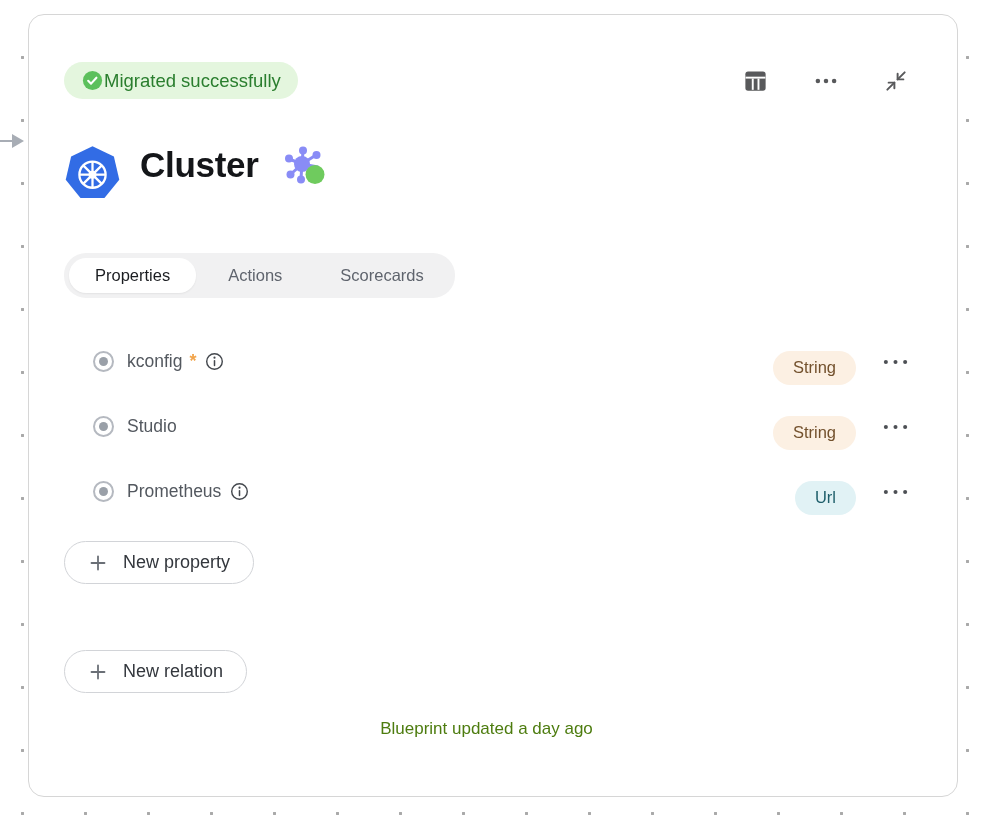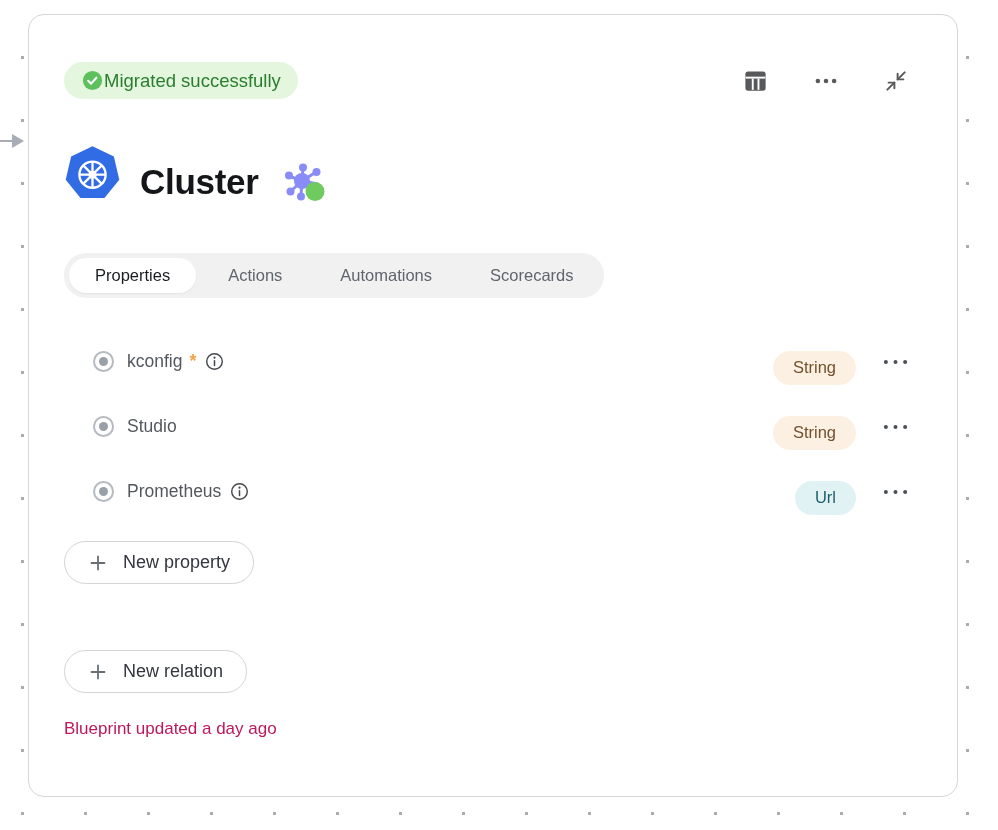--- a/index.html
+++ b/index.html
@@ -22,21 +22,21 @@
 
   .top-row { display: flex; align-items: center; justify-content: space-between; }
   .status-badge {
     display: inline-flex; align-items: center; 
     height: 37px; padding: 0 17px; border-radius: 19px;
     background: #e4f6de; color: #2a7e2e; font-size: 18.5px; font-weight: 500;
   }
   .toolbar { display: flex; align-items: center; gap: 44px; }
   .icon-btn { background: none; border: none; padding: 0; margin: 0; cursor: pointer; display: flex; align-items: center; }
 
-  .title-row { margin-top: 46px; display: flex; align-items: flex-end; }
+  .title-row { margin-top: 46px; display: flex; align-items: flex-start; }
   .page-title { margin-left: 19px; font-size: 35px; font-weight: 600; color: #141619; letter-spacing: -0.3px; }
   .graph-icon { margin-left: 24px; }
 
   .tabs {
     margin-top: 51px; display: inline-flex; align-items: flex-start;
     background: #f1f1f2; border-radius: 22px; padding: 5px; gap: 6px;
   }
   .tab {
     border: none; background: transparent; border-radius: 17px;
     padding: 8px 26px; font-size: 16.5px; color: #5f646d; cursor: pointer;
@@ -64,21 +64,21 @@
   .btn-row { margin-top: 0; }
   .pill-btn {
     display: inline-flex; align-items: center; gap: 15px;
     height: 43px; padding: 0 23px; border: 1px solid #d2d4d8; border-radius: 22px;
     background: #ffffff; font-size: 18px; color: #33373d; cursor: pointer;
     font-family: "Liberation Sans", sans-serif;
   }
   .new-property-wrap { margin-top: 28px; }
   .new-relation-wrap { margin-top: 66px; }
 
-  .footer { margin-top: 26px; font-size: 17px; color: #be185d; }
+  .footer { margin-top: 26px; text-align: center; font-size: 17px; color: #4d7c0f; }
 </style>
 </head>
 <body>
 
 <svg class="edge-arrow" viewBox="0 0 26 22" width="26" height="22">
   <line x1="0" y1="11" x2="13" y2="11" stroke="#a8adb5" stroke-width="2"></line>
   <polygon points="12,4 24,11 12,18" fill="#a8adb5"></polygon>
 </svg>
 
 <div class="card">
@@ -150,21 +150,20 @@
       <circle cx="6" cy="13.5" r="4" fill="#898cf6"></circle>
         <circle cx="7.5" cy="29.5" r="4" fill="#898cf6"></circle>
       <circle cx="18" cy="34.5" r="4" fill="#898cf6"></circle>
       <circle cx="32" cy="29.5" r="9.5" fill="#6fcb5e"></circle>
     </svg>
   </div>
 
   <div class="tabs">
     <button class="tab active">Properties</button>
     <button class="tab">Actions</button>
-    <button class="tab">Automations</button>
     <button class="tab">Scorecards</button>
   </div>
 
   <div class="prop-list">
       <div class="prop-row">
       <span class="radio">
           <span class="radio-dot"></span>
         </span>
       <span class="prop-name">kconfig</span>
       <span class="required">*</span>

